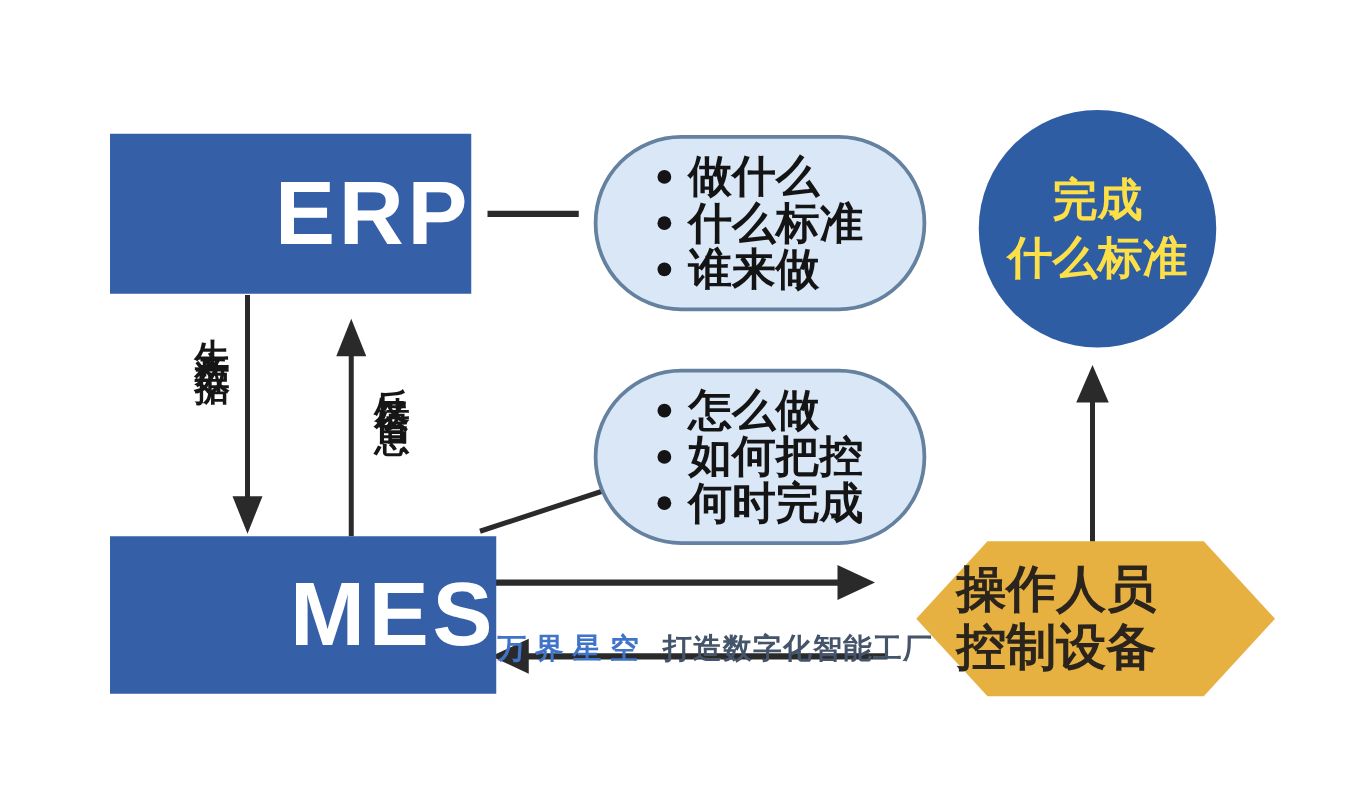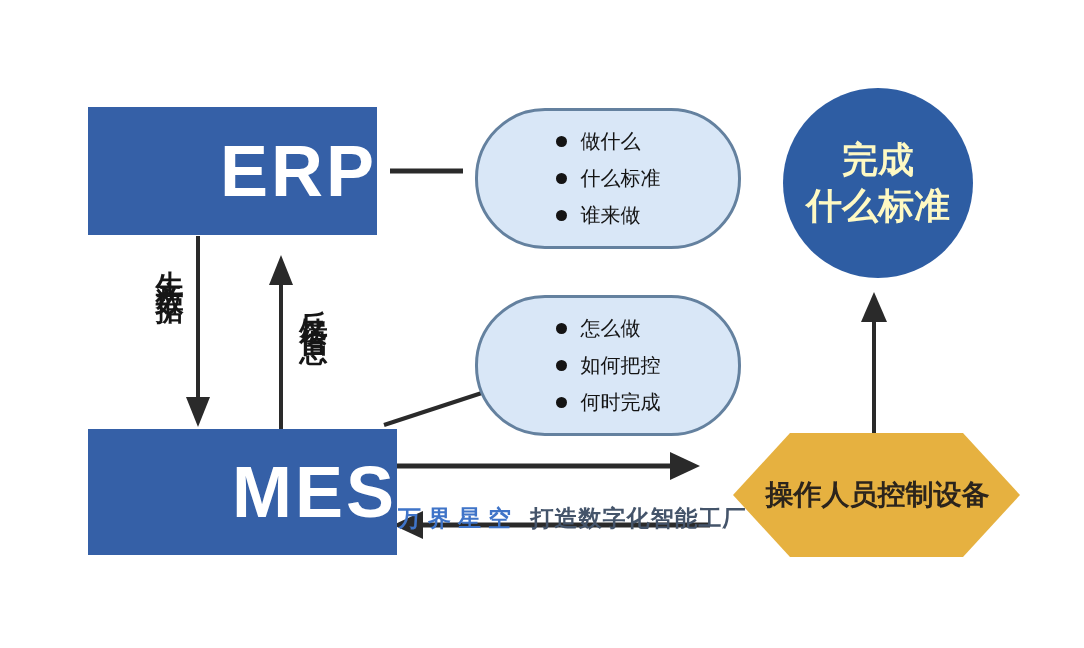--- a/index.html
+++ b/index.html
@@ -34,46 +34,46 @@
     border:3px solid #64819f;
     border-radius:70px;
     display:flex;align-items:center;justify-content:center;
     z-index:2;
   }
   .pill-erp{left:475px;top:108px;}
   .pill-mes{left:475px;top:295px;}
   .pill ul{list-style:none;margin:0;padding:0;}
   .pill li{
     display:flex;align-items:center;gap:14px;
-    font-size:20px;font-weight:400;color:#141414;
+    font-size:35px;font-weight:700;color:#141414;
     line-height:37px;white-space:nowrap;
   }
   .bullet-dot{
     width:11px;height:11px;border-radius:50%;
     background:#141414;flex:0 0 auto;
   }
 
   
   .circle-node{
     position:absolute;
     left:783px;top:88px;width:190px;height:190px;
     border-radius:50%;
     background:#2e5da3;
-    color:#fef9c3;
+    color:#fde047;
     display:flex;flex-direction:column;align-items:center;justify-content:center;
     font-weight:800;font-size:36px;line-height:46px;
     z-index:2;text-align:center;
   }
 
   
   .hex-label{
     position:absolute;
     left:765px;top:447px;width:225px;height:96px;
-    display:flex;flex-direction:row;align-items:center;justify-content:center;
-    font-weight:800;font-size:28px;line-height:46px;
+    display:flex;flex-direction:column;align-items:flex-start;justify-content:center;
+    font-weight:800;font-size:40px;line-height:46px;
     color:#2b241c;z-index:2;text-align:center;
   }
 
   
   .vlabel{
     position:absolute;
     writing-mode:vertical-rl;
     text-orientation:upright;
     font-size:28px;font-weight:600;color:#161616;
     letter-spacing:9px;

